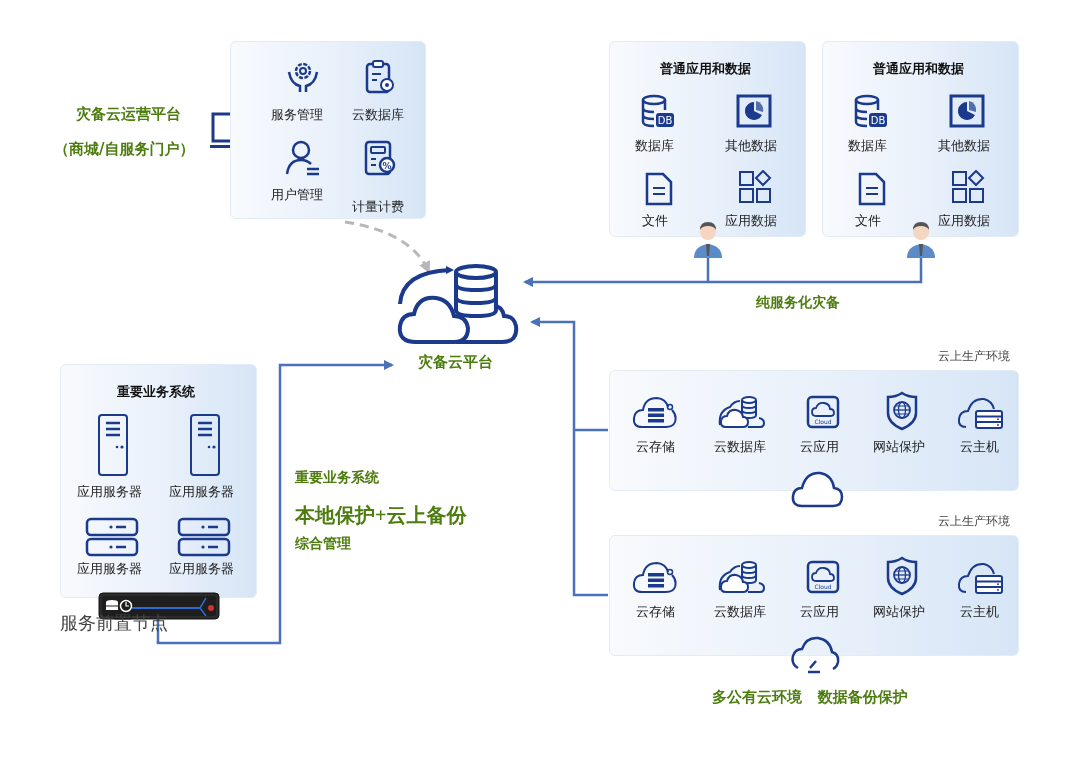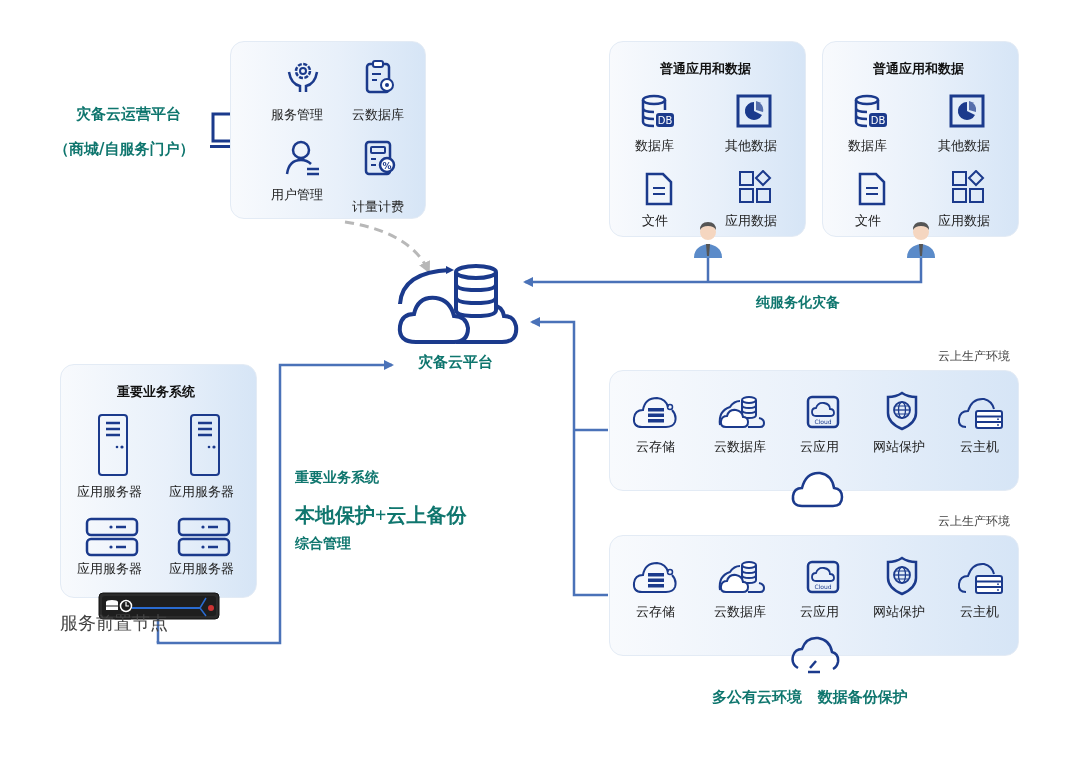--- a/index.html
+++ b/index.html
@@ -1,29 +1,29 @@
 <!DOCTYPE html>
 <html><head>
   <meta charset="utf-8">
   <style>
     * { box-sizing: border-box; margin: 0; padding: 0; }
     html, body { width: 1080px; height: 762px; background: #ffffff; overflow: hidden; }
     body { position: relative; font-family: "DejaVu Sans", "Liberation Sans", sans-serif; color: #222; }
 
     .panel {
       position: absolute;
-      border-radius: 14px;
+      border-radius: 6px;
       border: 1px solid #e3ebf5;
       background: linear-gradient(90deg, #f8fafd 0%, #e8f0fa 55%, #d6e5f6 100%);
     }
     .ico { position: absolute; }
     .ico svg { display: block; }
     .lbl { position: absolute; font-size: 13px; color: #222; white-space: nowrap; text-align: center; }
     .ttl { position: absolute; font-size: 13px; font-weight: bold; color: #111; white-space: nowrap; }
-    .blue-bold { position: absolute; font-weight: bold; color: #0f766e; white-space: nowrap; }
+    .blue-bold { position: absolute; font-weight: bold; color: #4d7c0f; white-space: nowrap; }
     .gray { position: absolute; font-size: 12px; color: #444; white-space: nowrap; }
 
     #lines { position: absolute; left: 0; top: 0; }
   </style>
 </head>
 <body>
 
 <svg id="lines" width="1080" height="762">
   <defs>
     <marker id="arrowBlue" markerWidth="10" markerHeight="10" refX="8" refY="5" orient="auto" markerUnits="userSpaceOnUse">

